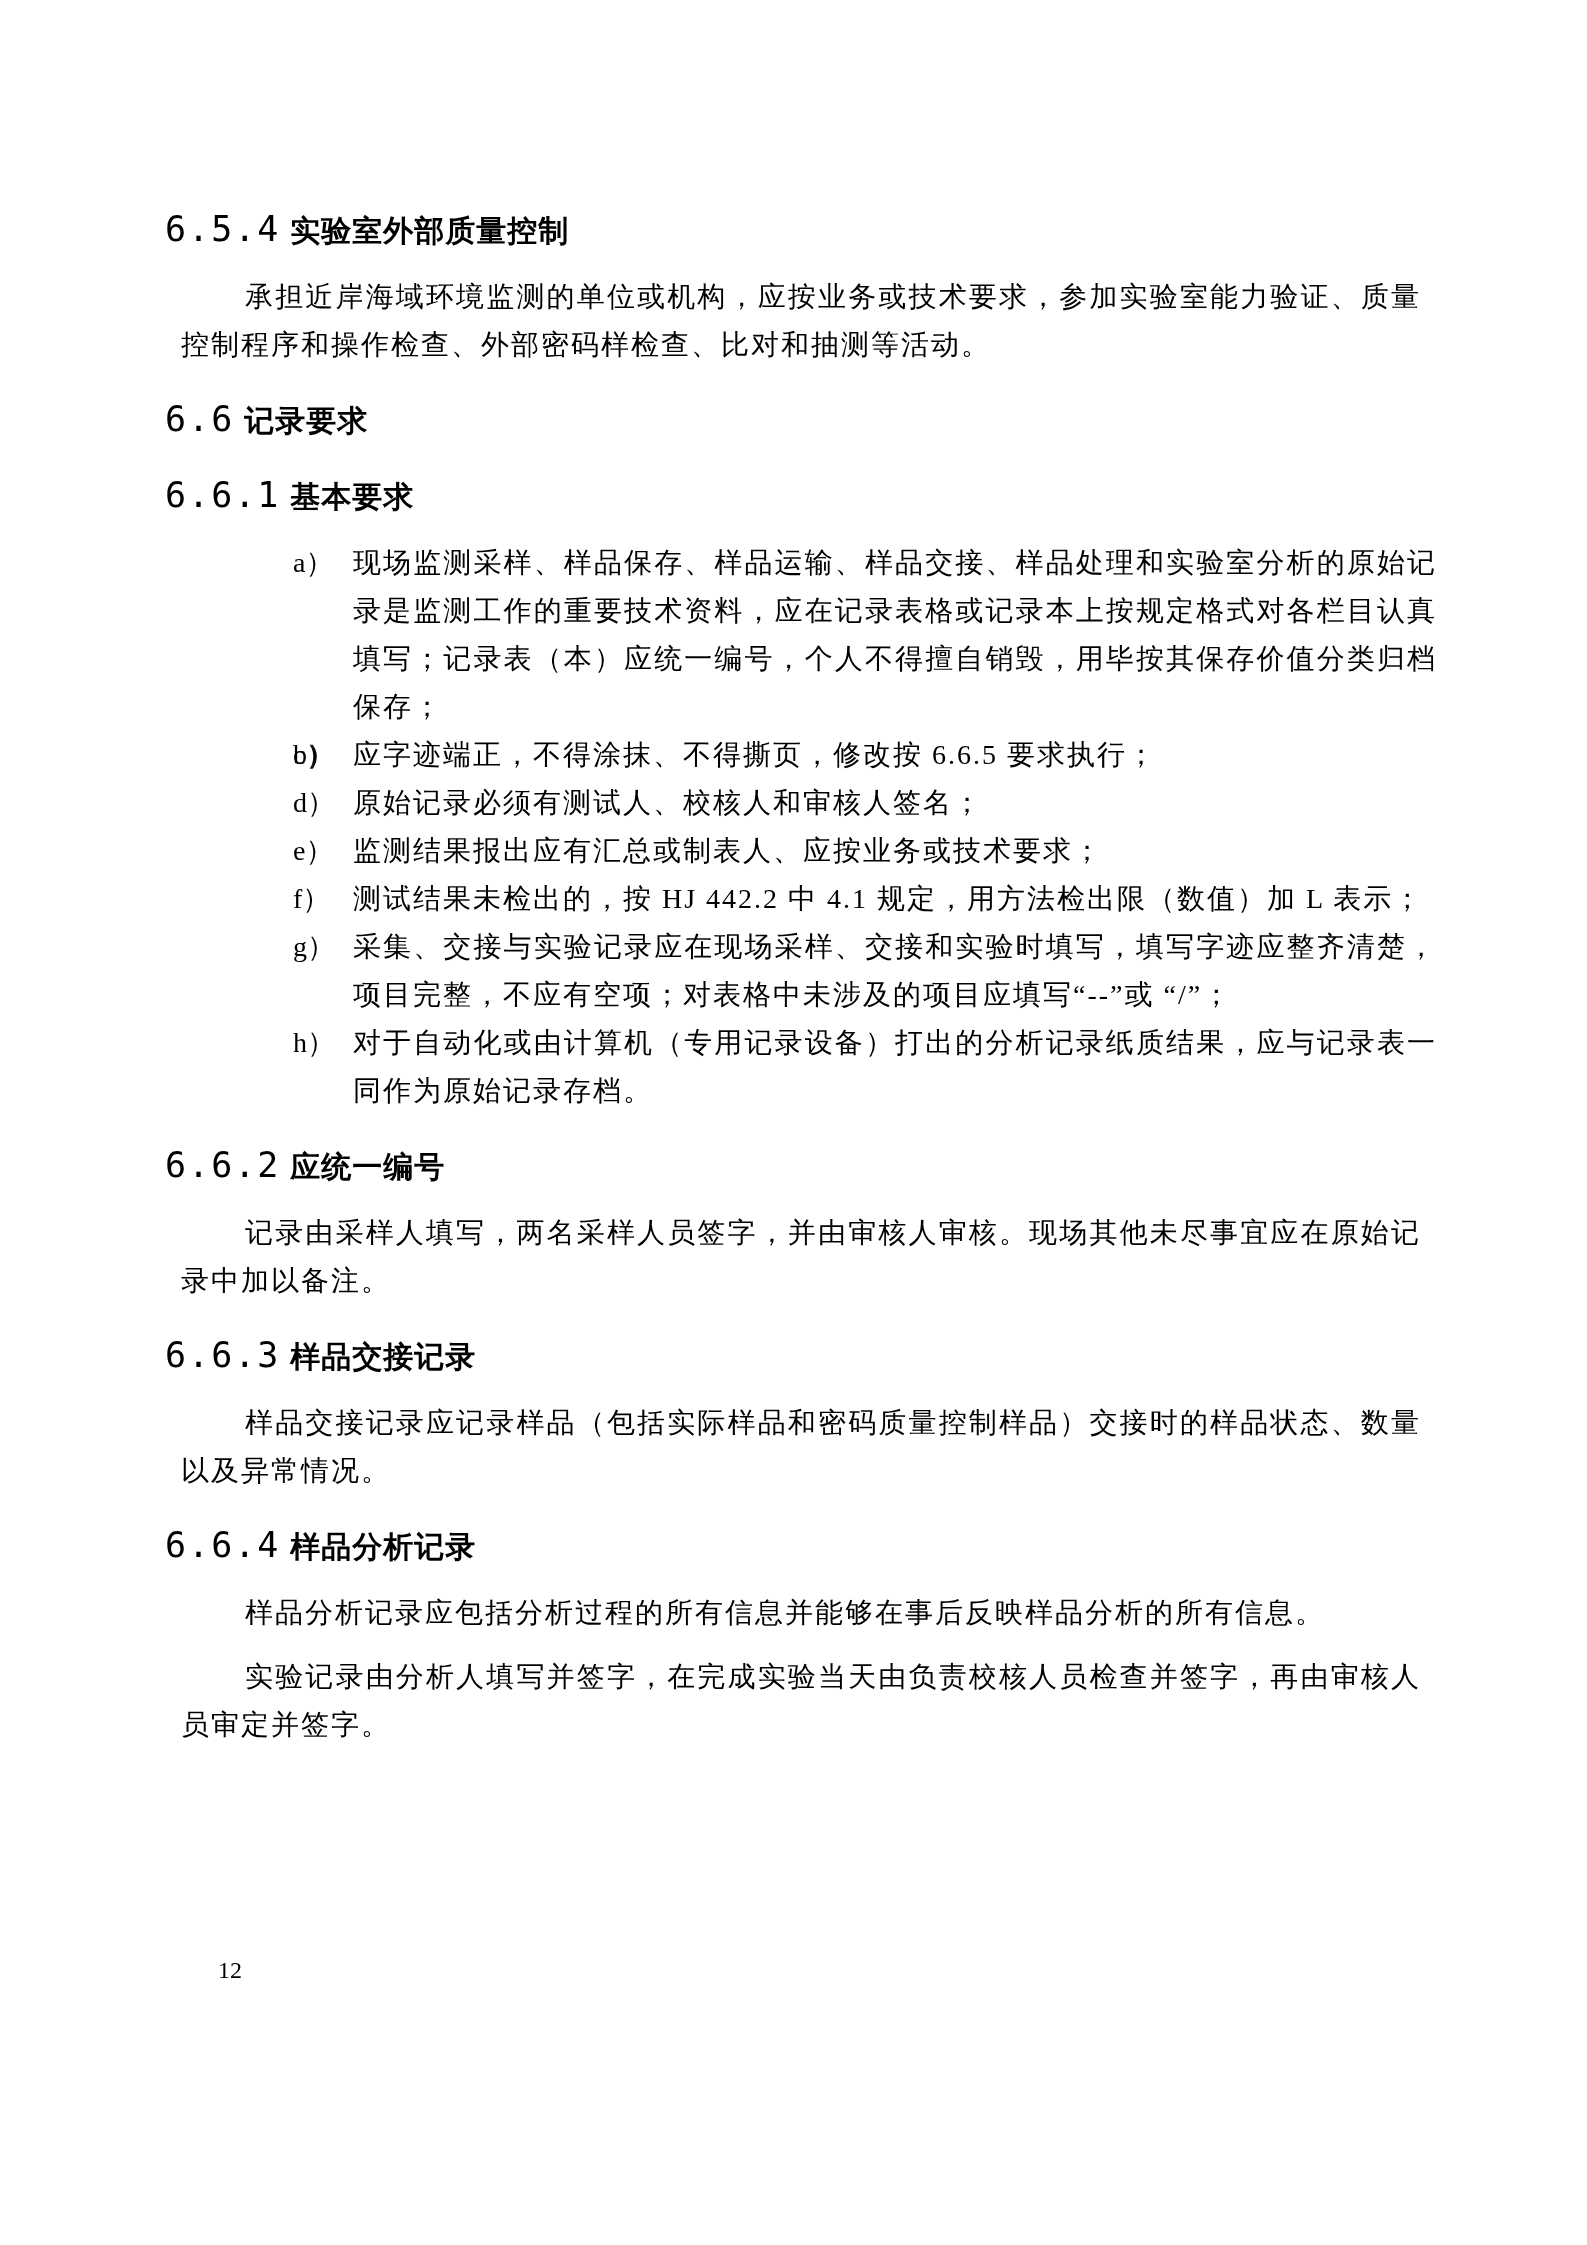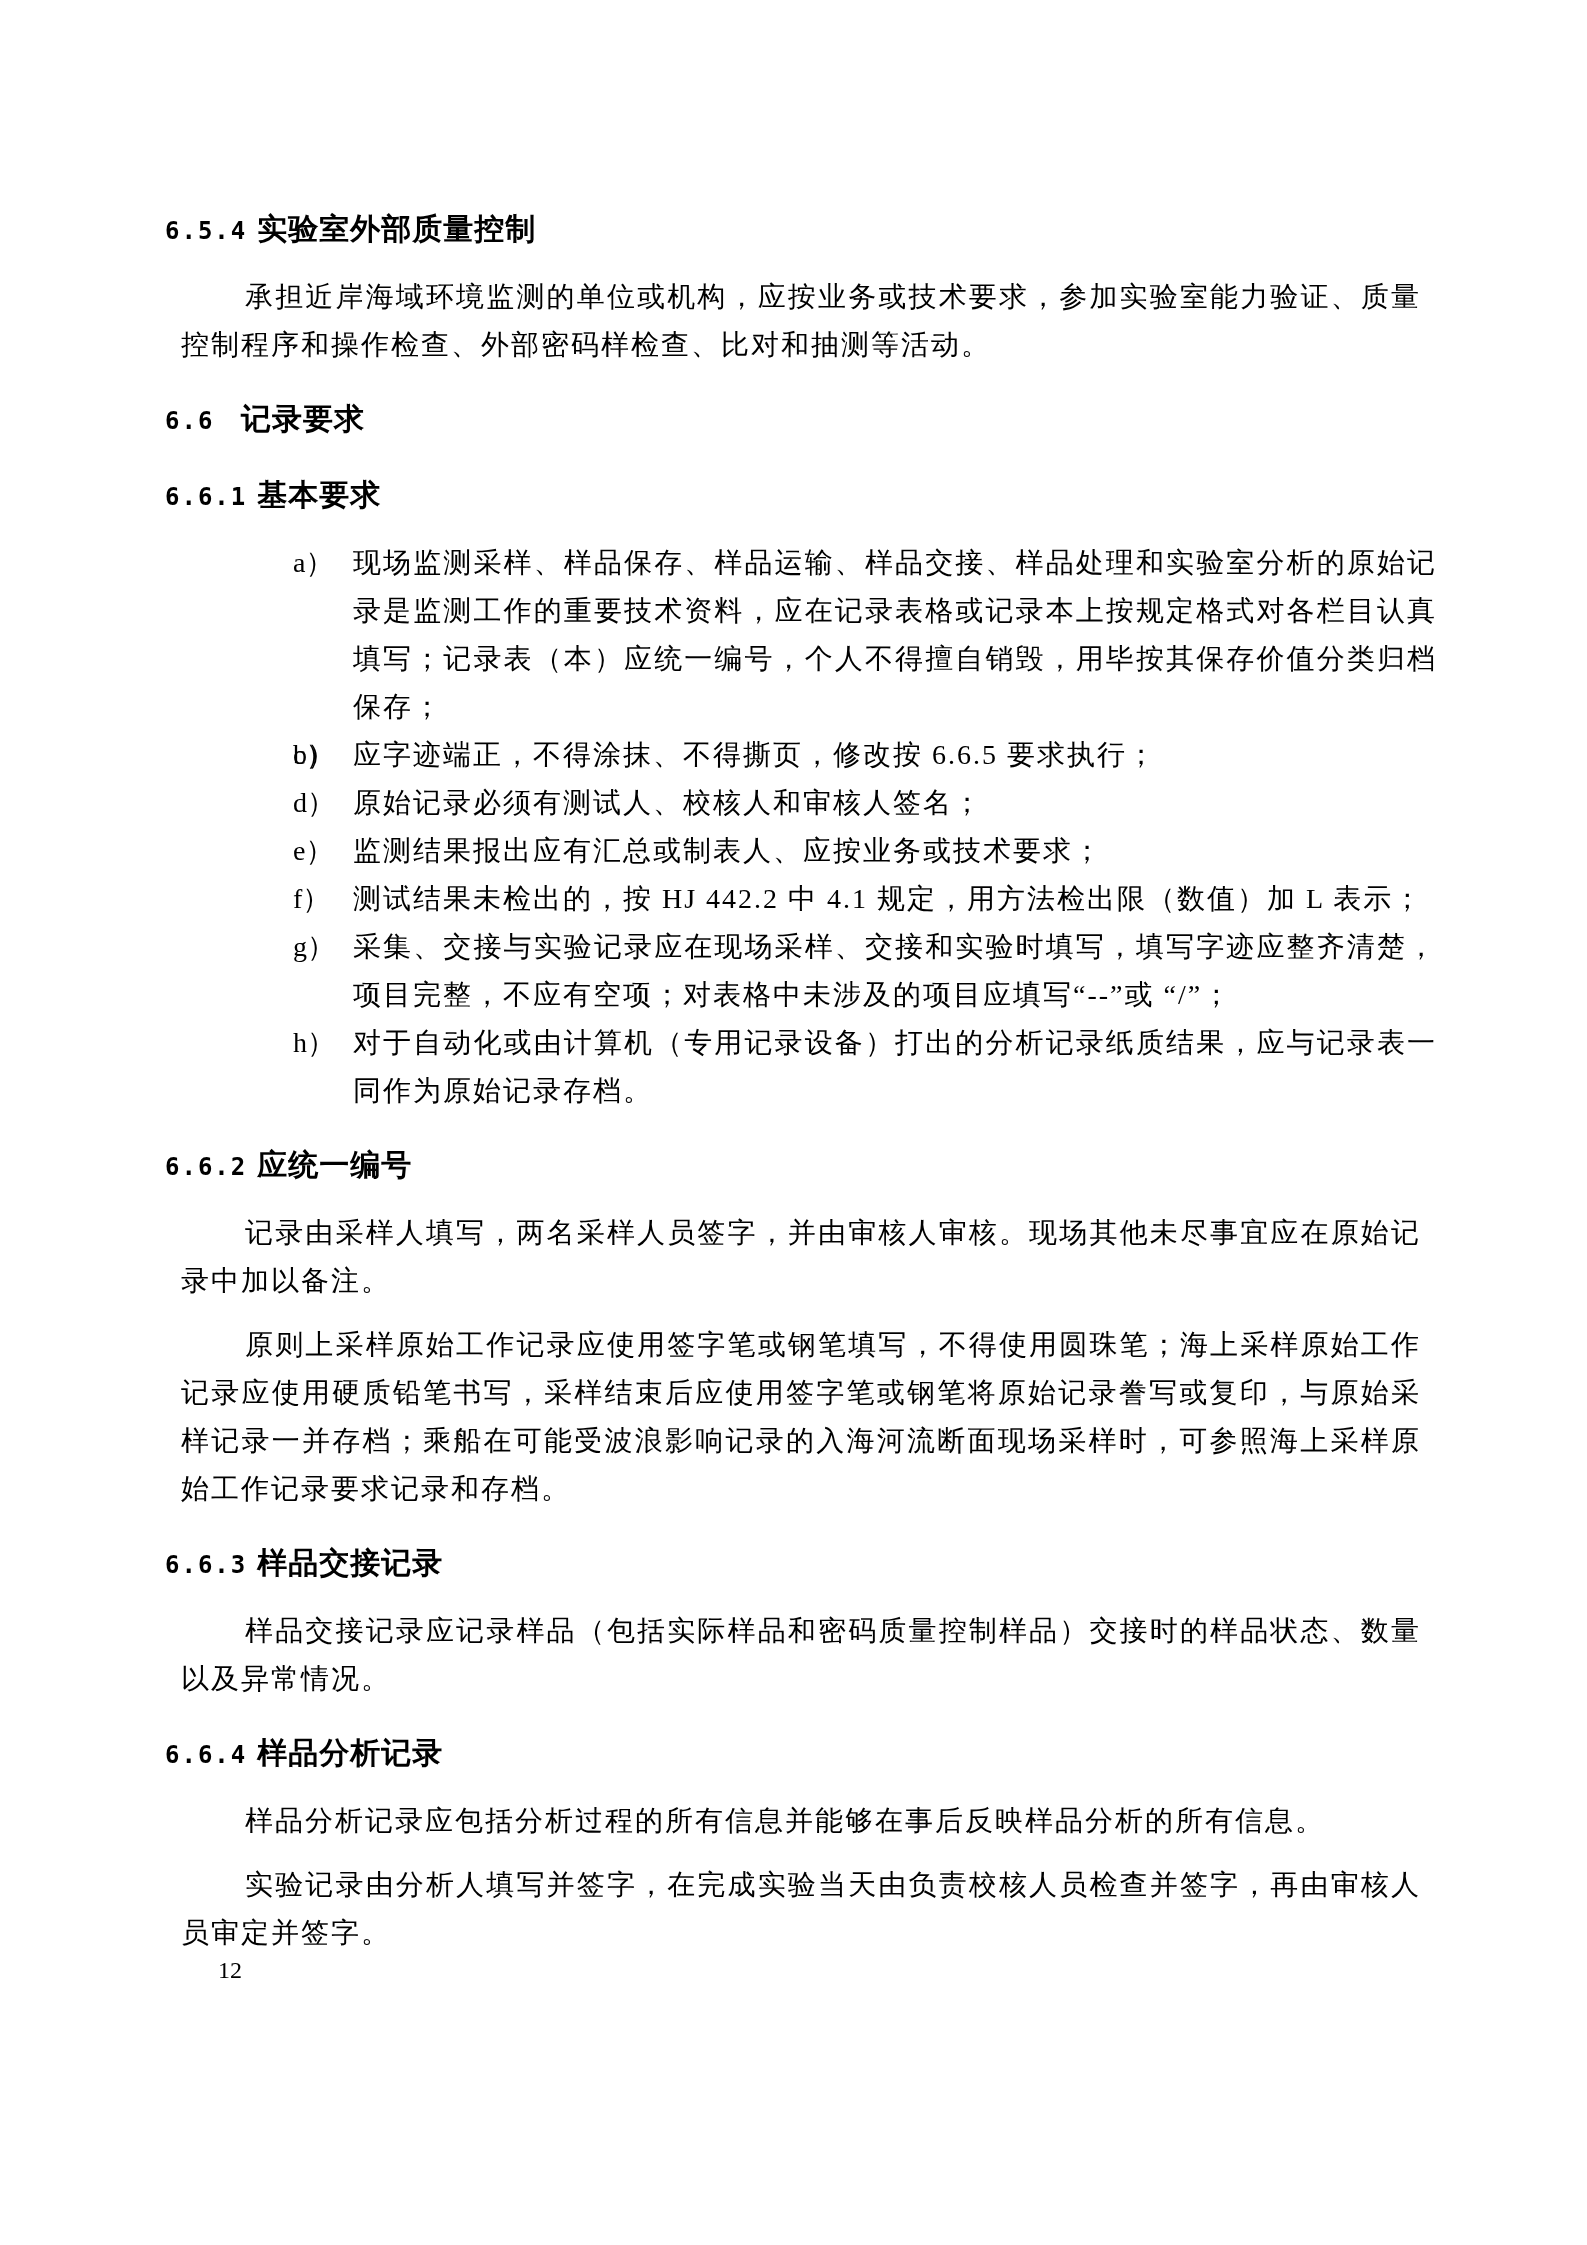--- a/index.html
+++ b/index.html
@@ -28,22 +28,22 @@
     font-family: "Liberation Sans", "DejaVu Sans", sans-serif;
     font-weight: 700;
     font-size: 30px;
     line-height: 48px;
     margin: 26px 0 18px 0;
     letter-spacing: 1px;
   }
   .sec:first-child { margin-top: 0; }
   .sec .num {
     font-family: "DejaVu Sans Mono", "Liberation Mono", monospace;
-    font-weight: 700;
-    font-size: 24px;
+    font-weight: 400;
+    font-size: 35px;
     display: inline-block;
     min-width: 66px;
     margin-right: 10px;
     letter-spacing: 2px;
   }
   .para {
     font-size: 28px;
     line-height: 48px;
     letter-spacing: 2px;
     text-align: justify;
@@ -94,21 +94,20 @@
     <div class="li"><span class="marker">d）</span><span class="litxt">原始记录必须有测试人、校核人和审核人签名；</span></div>
     <div class="li"><span class="marker">e）</span><span class="litxt">监测结果报出应有汇总或制表人、应按业务或技术要求；</span></div>
     <div class="li"><span class="marker">f）</span><span class="litxt">测试结果未检出的，按 HJ 442.2 中 4.1 规定，用方法检出限（数值）加 L 表示；</span></div>
     <div class="li"><span class="marker">g）</span><span class="litxt">采集、交接与实验记录应在现场采样、交接和实验时填写，填写字迹应整齐清楚，项目完整，不应有空项；对表格中未涉及的项目应填写“--”或 “/”；</span></div>
     <div class="li"><span class="marker">h）</span><span class="litxt">对于自动化或由计算机（专用记录设备）打出的分析记录纸质结果，应与记录表一同作为原始记录存档。</span></div>
   </div>
 
   <h2 class="sec"><span class="num">6.6.2</span><span class="ttl">应统一编号</span></h2>
 
   <p class="para">记录由采样人填写，两名采样人员签字，并由审核人审核。现场其他未尽事宜应在原始记录中加以备注。</p>
-  <p class="para">原则上采样原始工作记录应使用签字笔或钢笔填写，不得使用圆珠笔；海上采样原始工作记录应使用硬质铅笔书写，采样结束后应使用签字笔或钢笔将原始记录誊写或复印，与原始采样记录一并存档；乘船在可能受波浪影响记录的入海河流断面现场采样时，可参照海上采样原始工作记录要求记录和存档。</p>
 
   <h2 class="sec"><span class="num">6.6.3</span><span class="ttl">样品交接记录</span></h2>
 
   <p class="para">样品交接记录应记录样品（包括实际样品和密码质量控制样品）交接时的样品状态、数量以及异常情况。</p>
 
   <h2 class="sec"><span class="num">6.6.4</span><span class="ttl">样品分析记录</span></h2>
 
   <p class="para">样品分析记录应包括分析过程的所有信息并能够在事后反映样品分析的所有信息。</p>
   <p class="para">实验记录由分析人填写并签字，在完成实验当天由负责校核人员检查并签字，再由审核人员审定并签字。</p>
 

